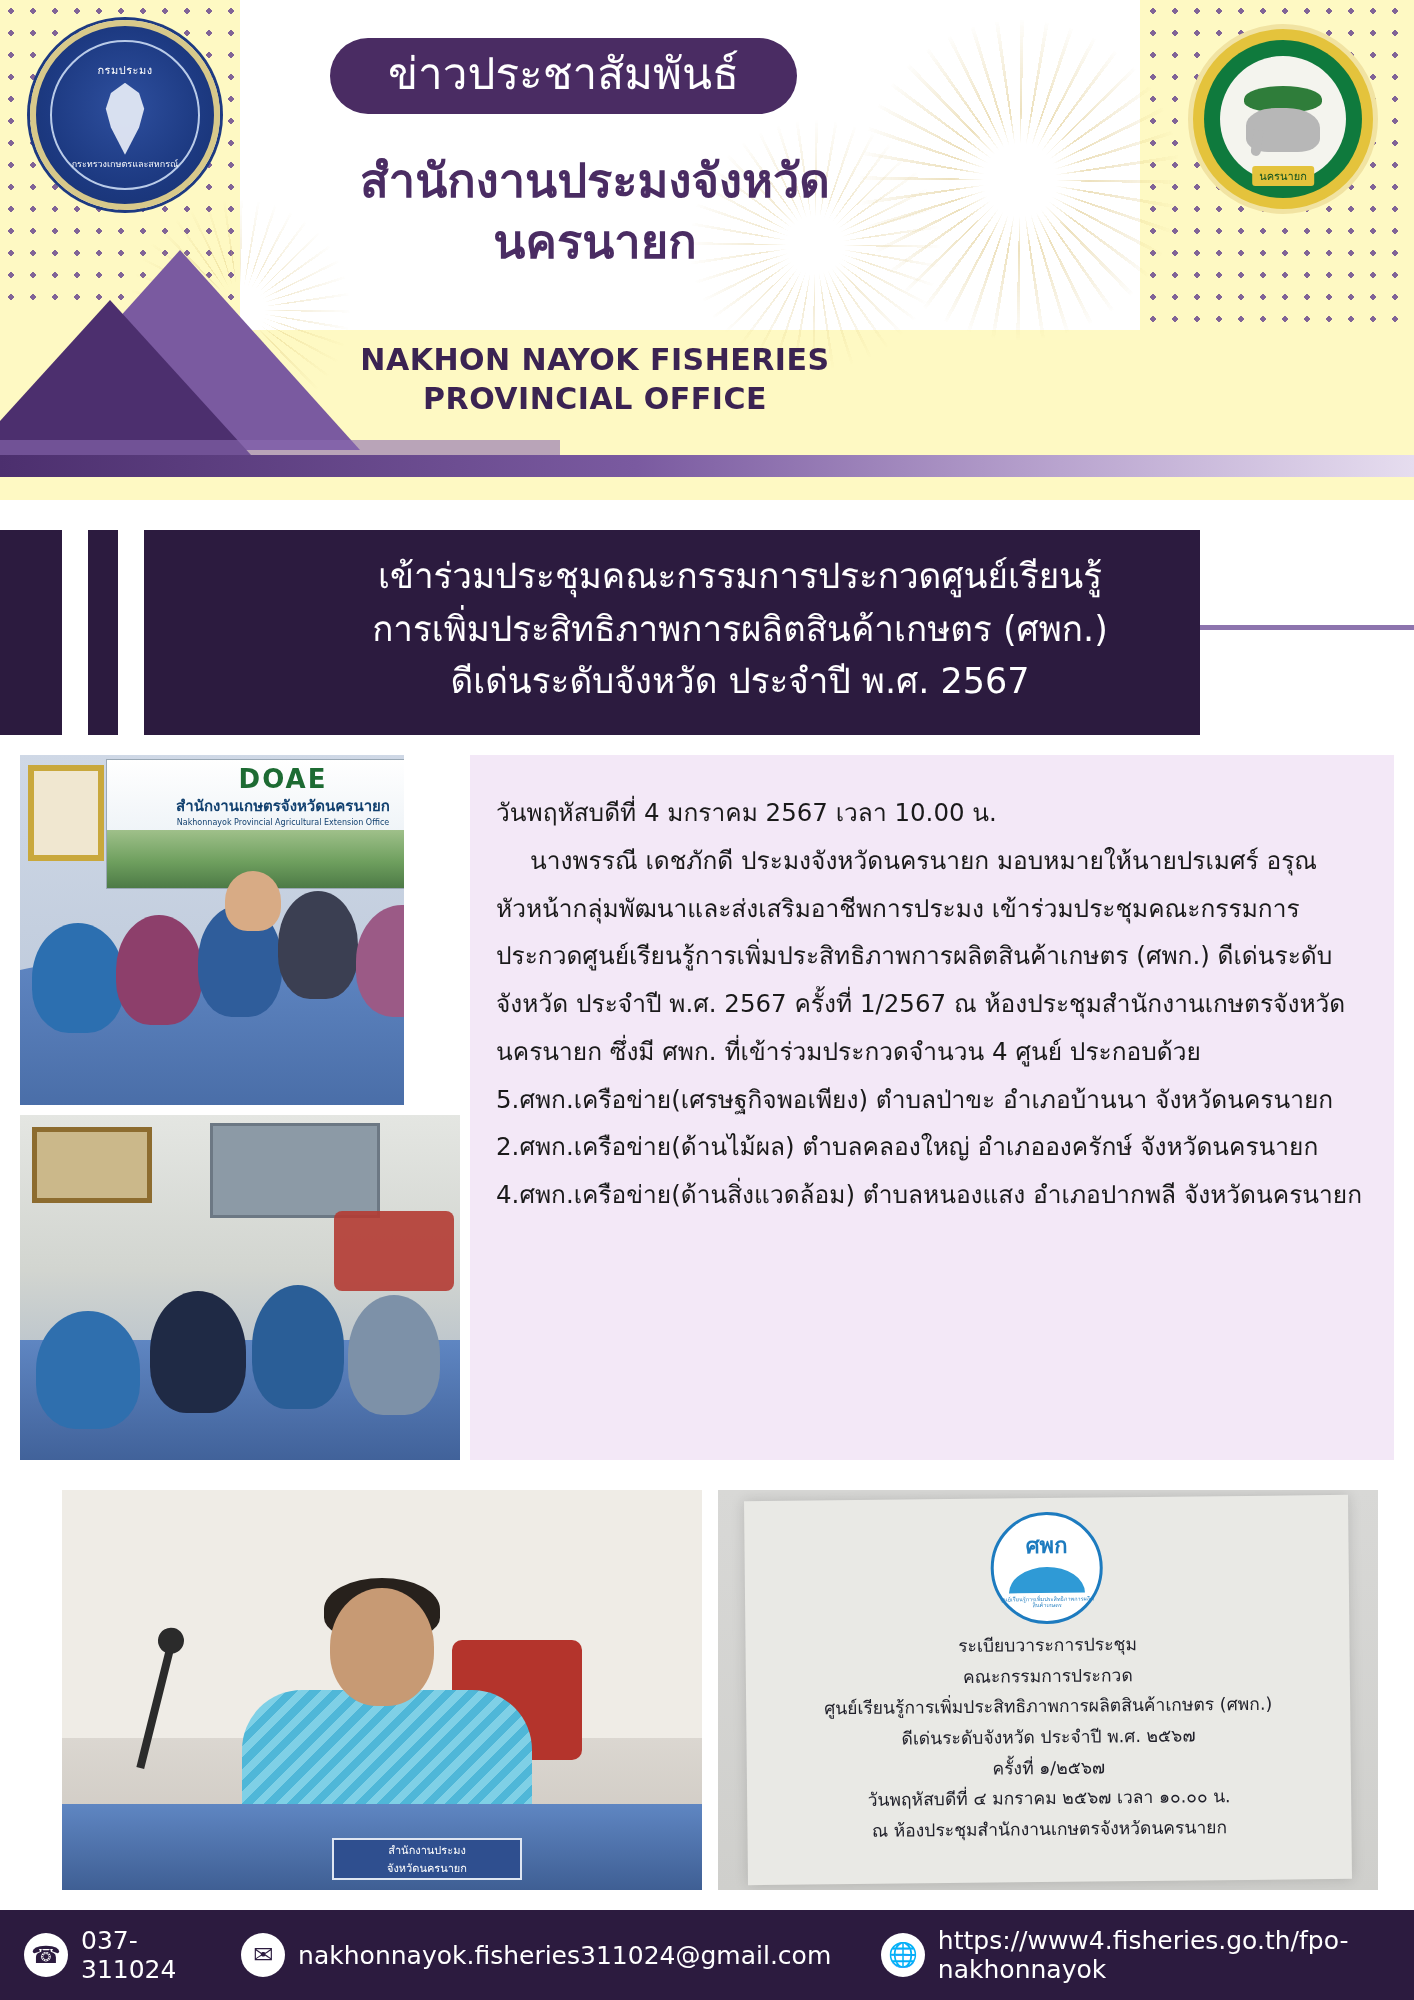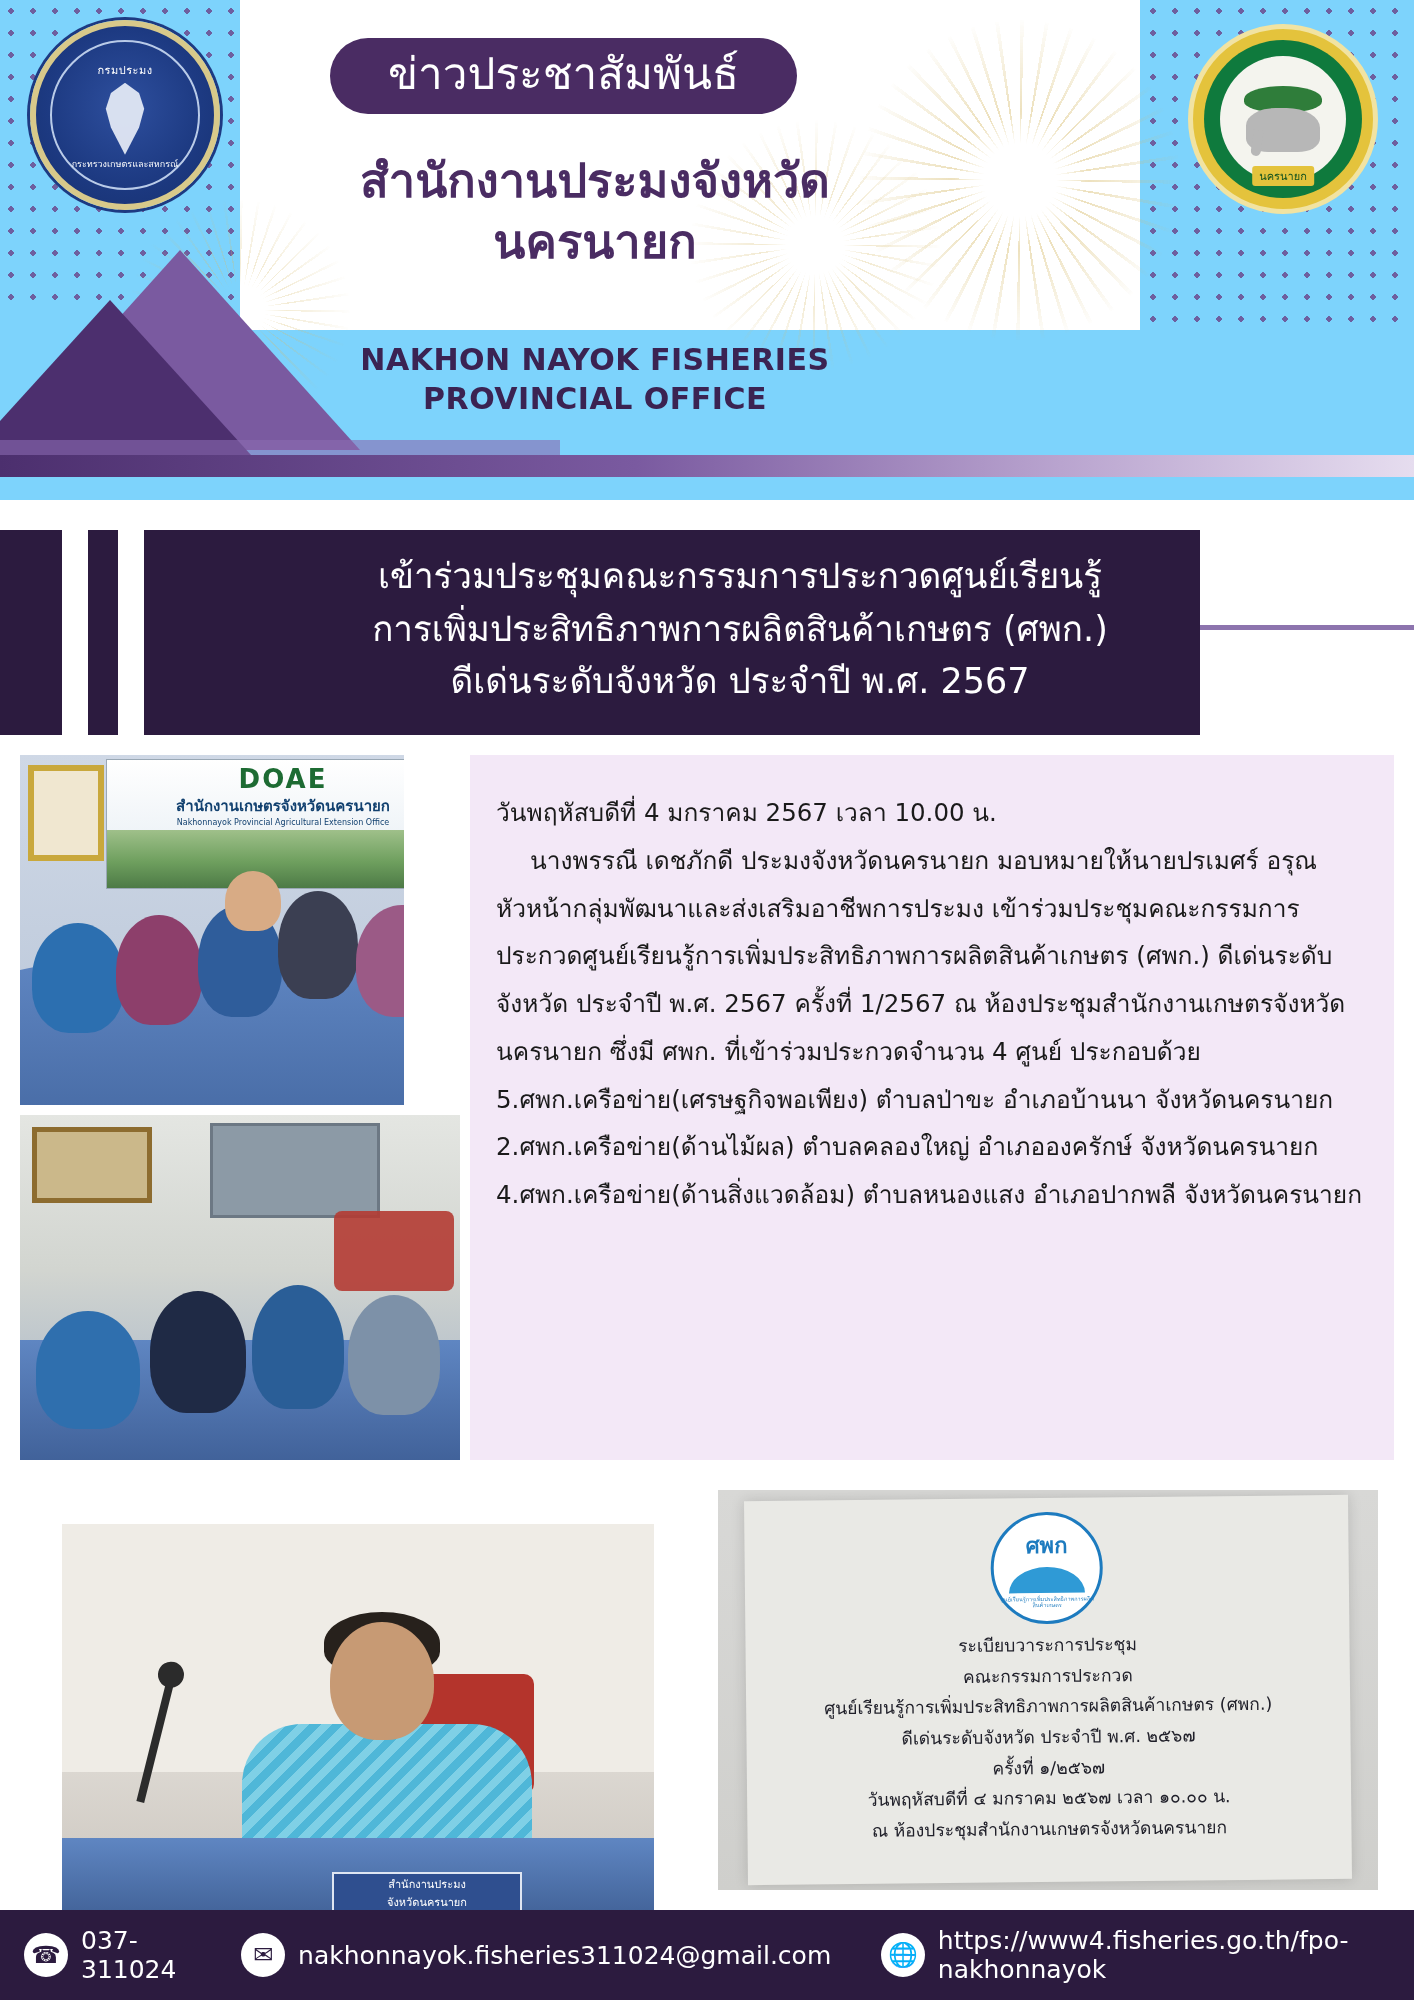--- a/index.html
+++ b/index.html
@@ -16,21 +16,21 @@
     height: 2000px;
     background: #ffffff;
   }
 
   
   .header {
     position: absolute;
     left: 0; top: 0;
     width: 1414px;
     height: 500px;
-    background: #7dd3fc;
+    background: #fef9c3;
     overflow: hidden;
   }
   .hdr-dots-left {
     position: absolute; left: 0; top: 0; width: 340px; height: 310px;
     background-image: radial-gradient(#6b4a8f 2.6px, transparent 2.7px);
     background-size: 22px 22px;
     opacity: .85;
   }
   .hdr-dots-right {
     position: absolute; right: 0; top: 0; width: 360px; height: 330px;
@@ -197,21 +197,21 @@
     position: absolute; left: 470px; top: 755px; width: 924px; height: 705px;
     background: #f3e8f7;
     padding: 34px 26px;
     color: #1a1a1a;
     font-size: 24.5px;
     line-height: 1.95;
   }
   .textbox p { margin: 0; }
   .textbox p.indent { text-indent: 34px; }
 
-  .photo-3 { left: 62px; top: 1524px; width: 592px; height: 400px; }
+  .photo-3 { left: 62px; top: 1490px; width: 640px; height: 400px; }
   .photo-4 { left: 718px; top: 1490px; width: 660px; height: 400px; }
 
   
   .p1-bg { position:absolute; inset:0; background: linear-gradient(#cfd8e6 0%, #b9c6d8 100%); }
   .p1-banner {
     position: absolute; left: 86px; top: 4px; width: 354px; height: 130px;
     background: linear-gradient(#ffffff 0%, #eef3f7 60%, #cfe0c6 100%);
     border: 1px solid #9aa8b5;
   }
   .p1-banner .doae { color: #1d6b33; font-weight: bold; font-size: 26px; text-align:center; margin-top: 4px; letter-spacing: 2px;}

